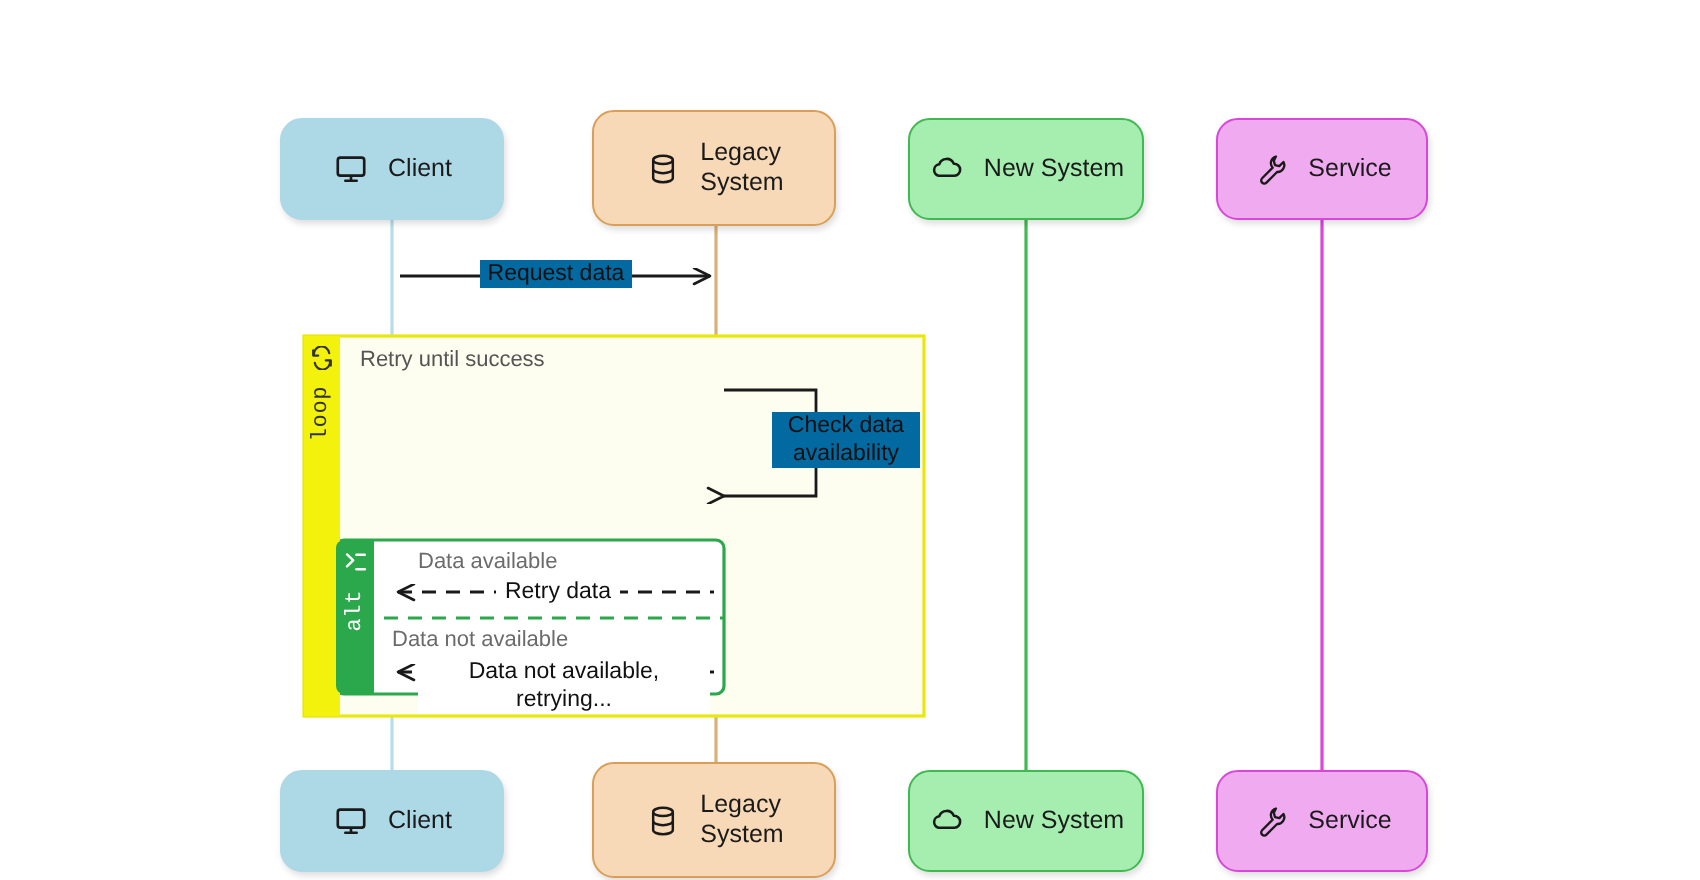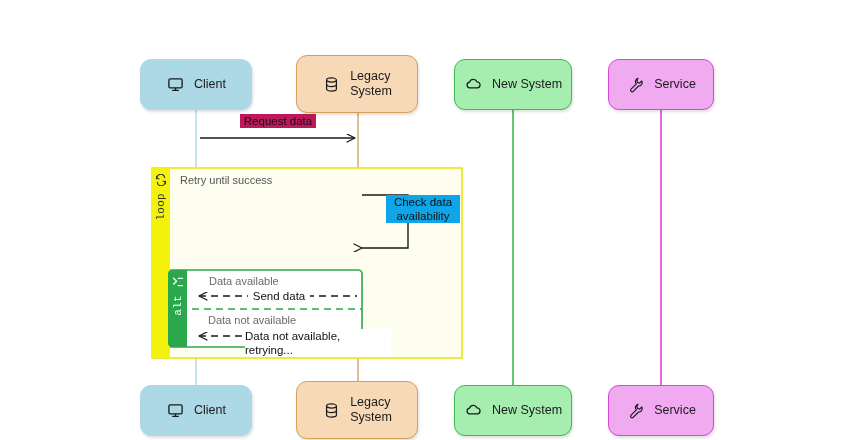--- a/index.html
+++ b/index.html
@@ -158,30 +158,30 @@
         <path d="M1.5,2.2 L4.6,5.2 L1.5,8.2" fill="none" stroke="#ffffff" stroke-width="1.2" stroke-linecap="round" stroke-linejoin="round"></path>
         <path d="M6.2,9.6 L10.4,9.6" fill="none" stroke="#ffffff" stroke-width="1.2" stroke-linecap="round"></path>
         <path d="M6.2,2.4 L10.4,2.4" fill="none" stroke="#ffffff" stroke-width="1.2" stroke-linecap="round"></path>
       </svg>
     </span>
     <span class="tab-rot-text" style="color:#ffffff;">alt</span>
   </div>
 
   <div class="alt-branch-label" style="left:196px; top:275px;padding-left:13px;">Data available</div>
 
-  <div class="alt-branch-label" style="left:208px; top:314px;">Data not available</div>
-
-  <div class="msg-label" style="left:240px; top:114px; width:76px; background:#be185d;">Request data</div>
-
-  <div class="msg-label" style="left:386px; top:195px; width:74px; text-align:center; background:#0ea5e9;">Check data
+  <div class="alt-branch-label" style="left:196px; top:314px;">Data not available</div>
+
+  <div class="msg-label" style="left:240px; top:130px; width:76px; background:#0369a1;">Request data</div>
+
+  <div class="msg-label" style="left:386px; top:206px; width:74px; text-align:center; background:#0369a1;">Check data
 availability</div>
 
-  <div class="msg-label" style="left:248px; top:289px; width:62px; background:#ffffff;">Send data</div>
-
-  <div class="msg-label" style="left:209px; top:329px; width:146px; text-align:left; background:#ffffff;margin-left:36px;">Data not available, retrying...</div>
+  <div class="msg-label" style="left:248px; top:289px; width:62px; background:#ffffff;">Retry data</div>
+
+  <div class="msg-label" style="left:209px; top:329px; width:146px; text-align:center; background:#ffffff;">Data not available, retrying...</div>
 
   <div class="participant-box" style="left:140px; top:59px; width:112px; height:51px; background:#add8e6; border:1.5px solid #add8e6;">
     <span class="participant-icon">
       <svg width="17" height="17" viewBox="0 0 18 18">
         <rect x="2" y="3" width="14" height="9.5" rx="1.4" fill="none" stroke="#1a1a1a" stroke-width="1.4"></rect>
         <line x1="9" y1="12.5" x2="9" y2="15" stroke="#1a1a1a" stroke-width="1.4"></line>
         <line x1="6" y1="15.2" x2="12" y2="15.2" stroke="#1a1a1a" stroke-width="1.4" stroke-linecap="round"></line>
       </svg>
     </span>
     <span class="participant-label">Client</span>

